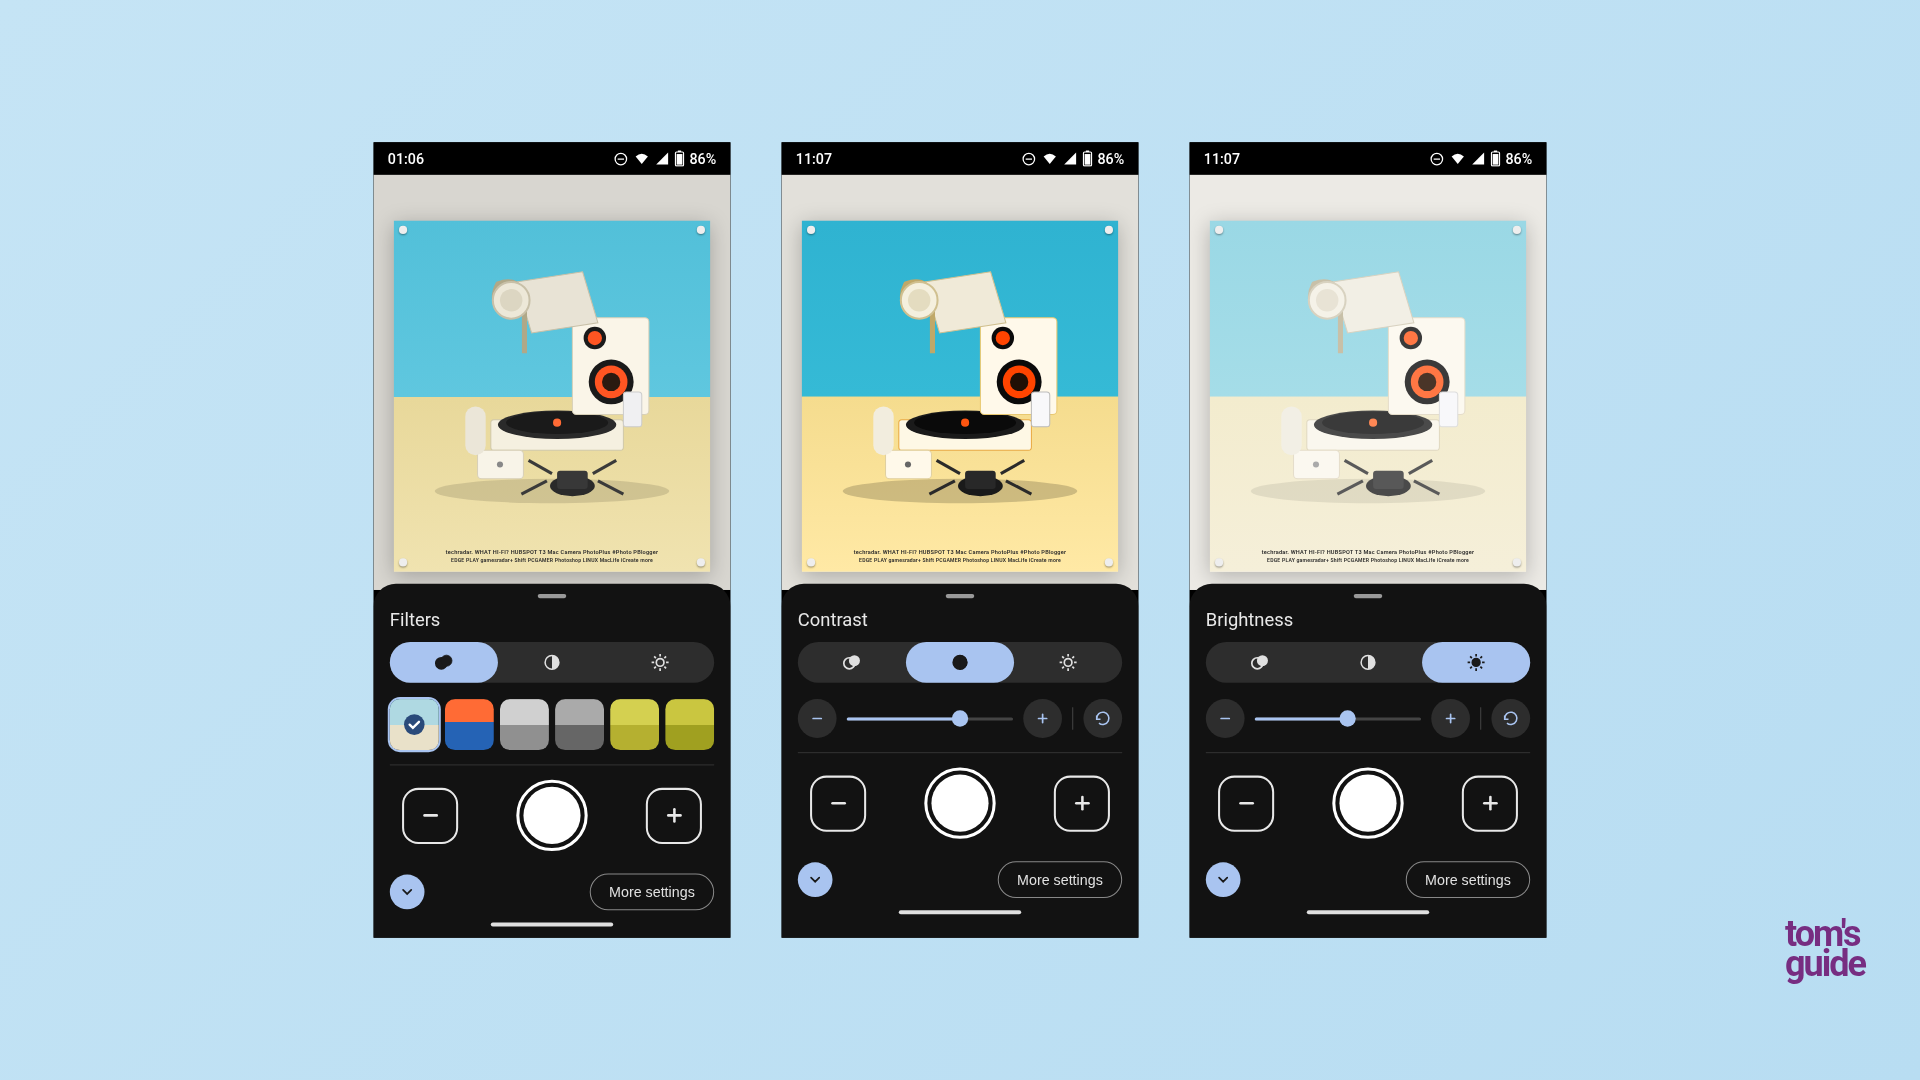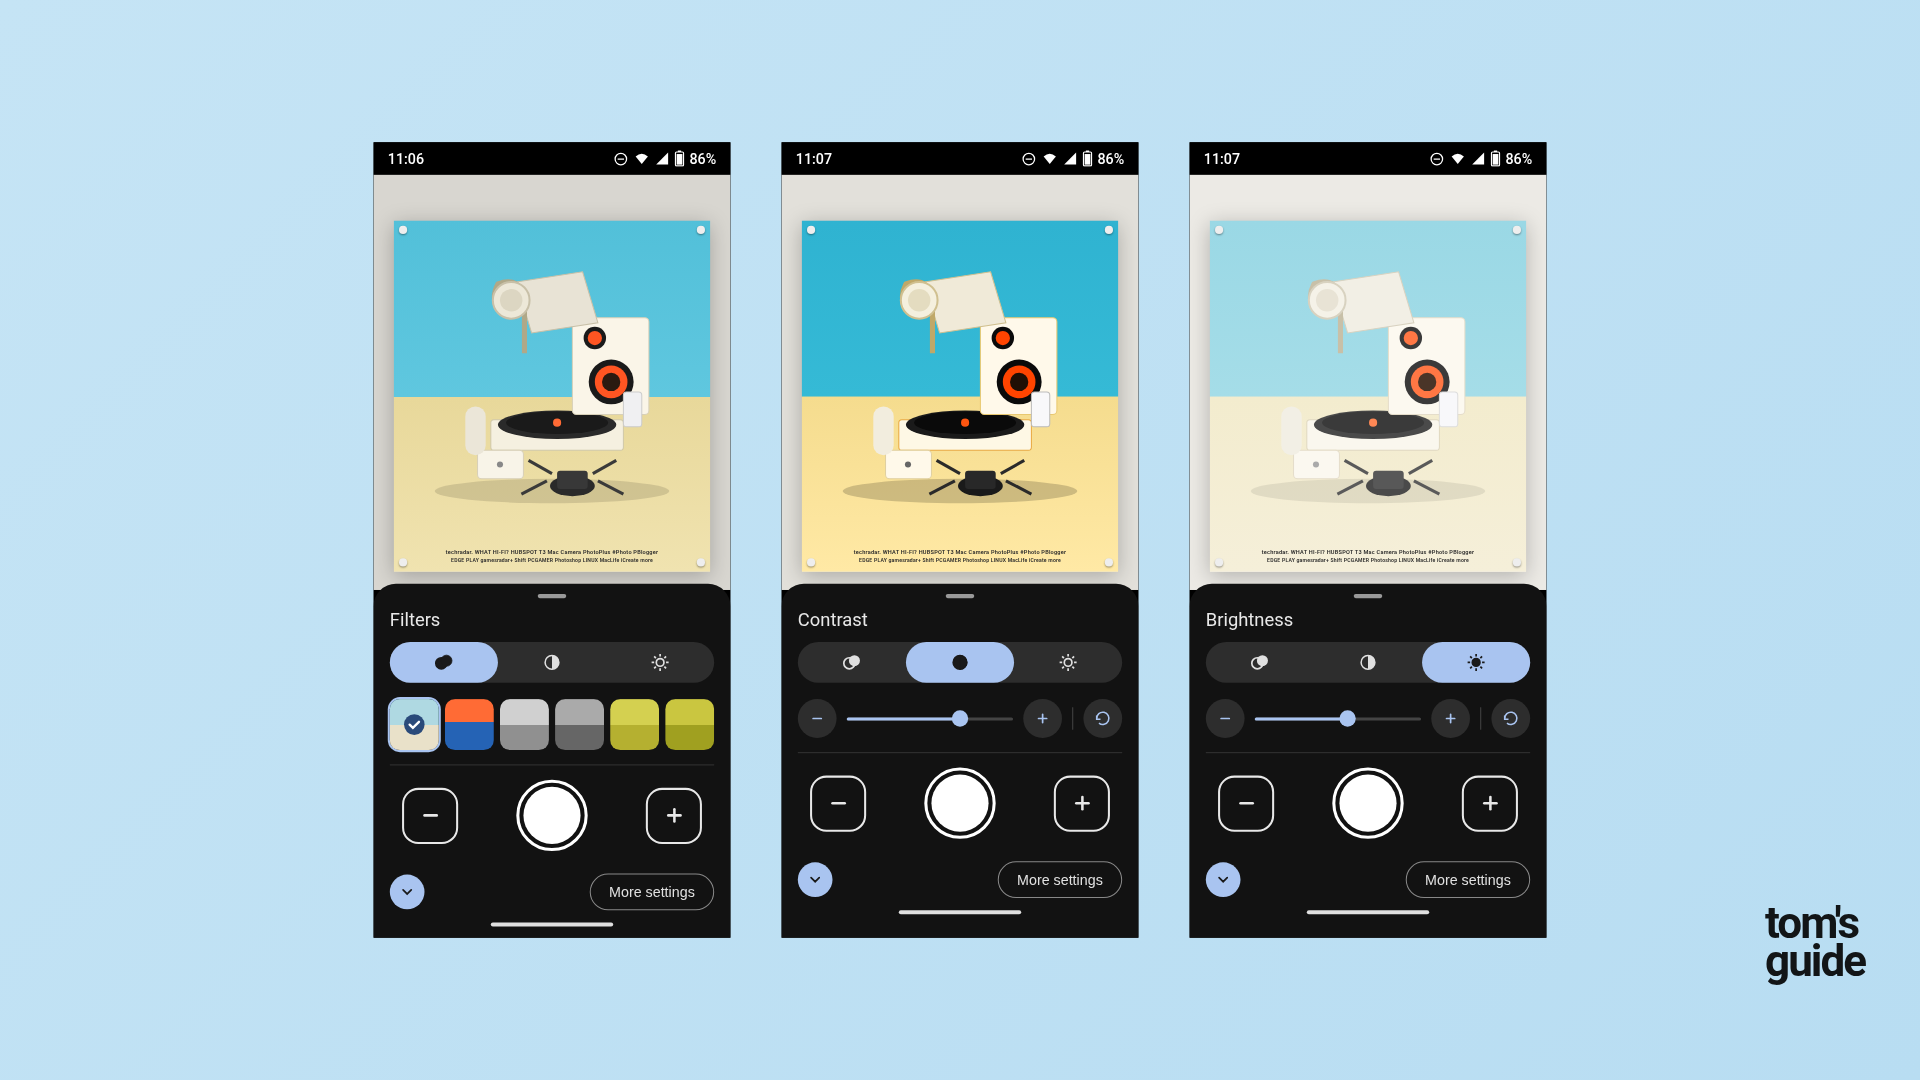--- a/index.html
+++ b/index.html
@@ -299,37 +299,37 @@
       width: 120px;
       background: #e0e0e0;
       border-radius: 2px;
       margin: 4px auto 8px;
     }
     
     .watermark {
       position: absolute;
       right: 55px;
       bottom: 100px;
-      color: #000000;
-      font-size: 44px;
+      color: #701a75;
+      font-size: 36px;
       font-weight: 700;
       letter-spacing: -2px;
       line-height: 0.85;
       opacity: 0.9;
     }
     .watermark .g { display: block; }
   </style>
 </head>
 <body>
 
 <div class="phones-container">
 
   <div class="phone">
     <div class="status-bar">
-      <span>11:06</span>
+      <span>01:06</span>
       <div class="status-right">
         <svg width="15" height="15" viewBox="0 0 24 24">
             <circle cx="12" cy="12" r="9" fill="none" stroke="#fff" stroke-width="2"></circle>
             <line x1="7" y1="12" x2="17" y2="12" stroke="#fff" stroke-width="2"></line>
           </svg>
         <svg width="16" height="14" viewBox="0 0 24 20">
             <path d="M12 18 L3 7 Q12 -1 21 7 Z" fill="#fff"></path>
           </svg>
         <svg width="14" height="14" viewBox="0 0 24 24">
             <path d="M2 22 L22 22 L22 2 Z" fill="#fff"></path>

